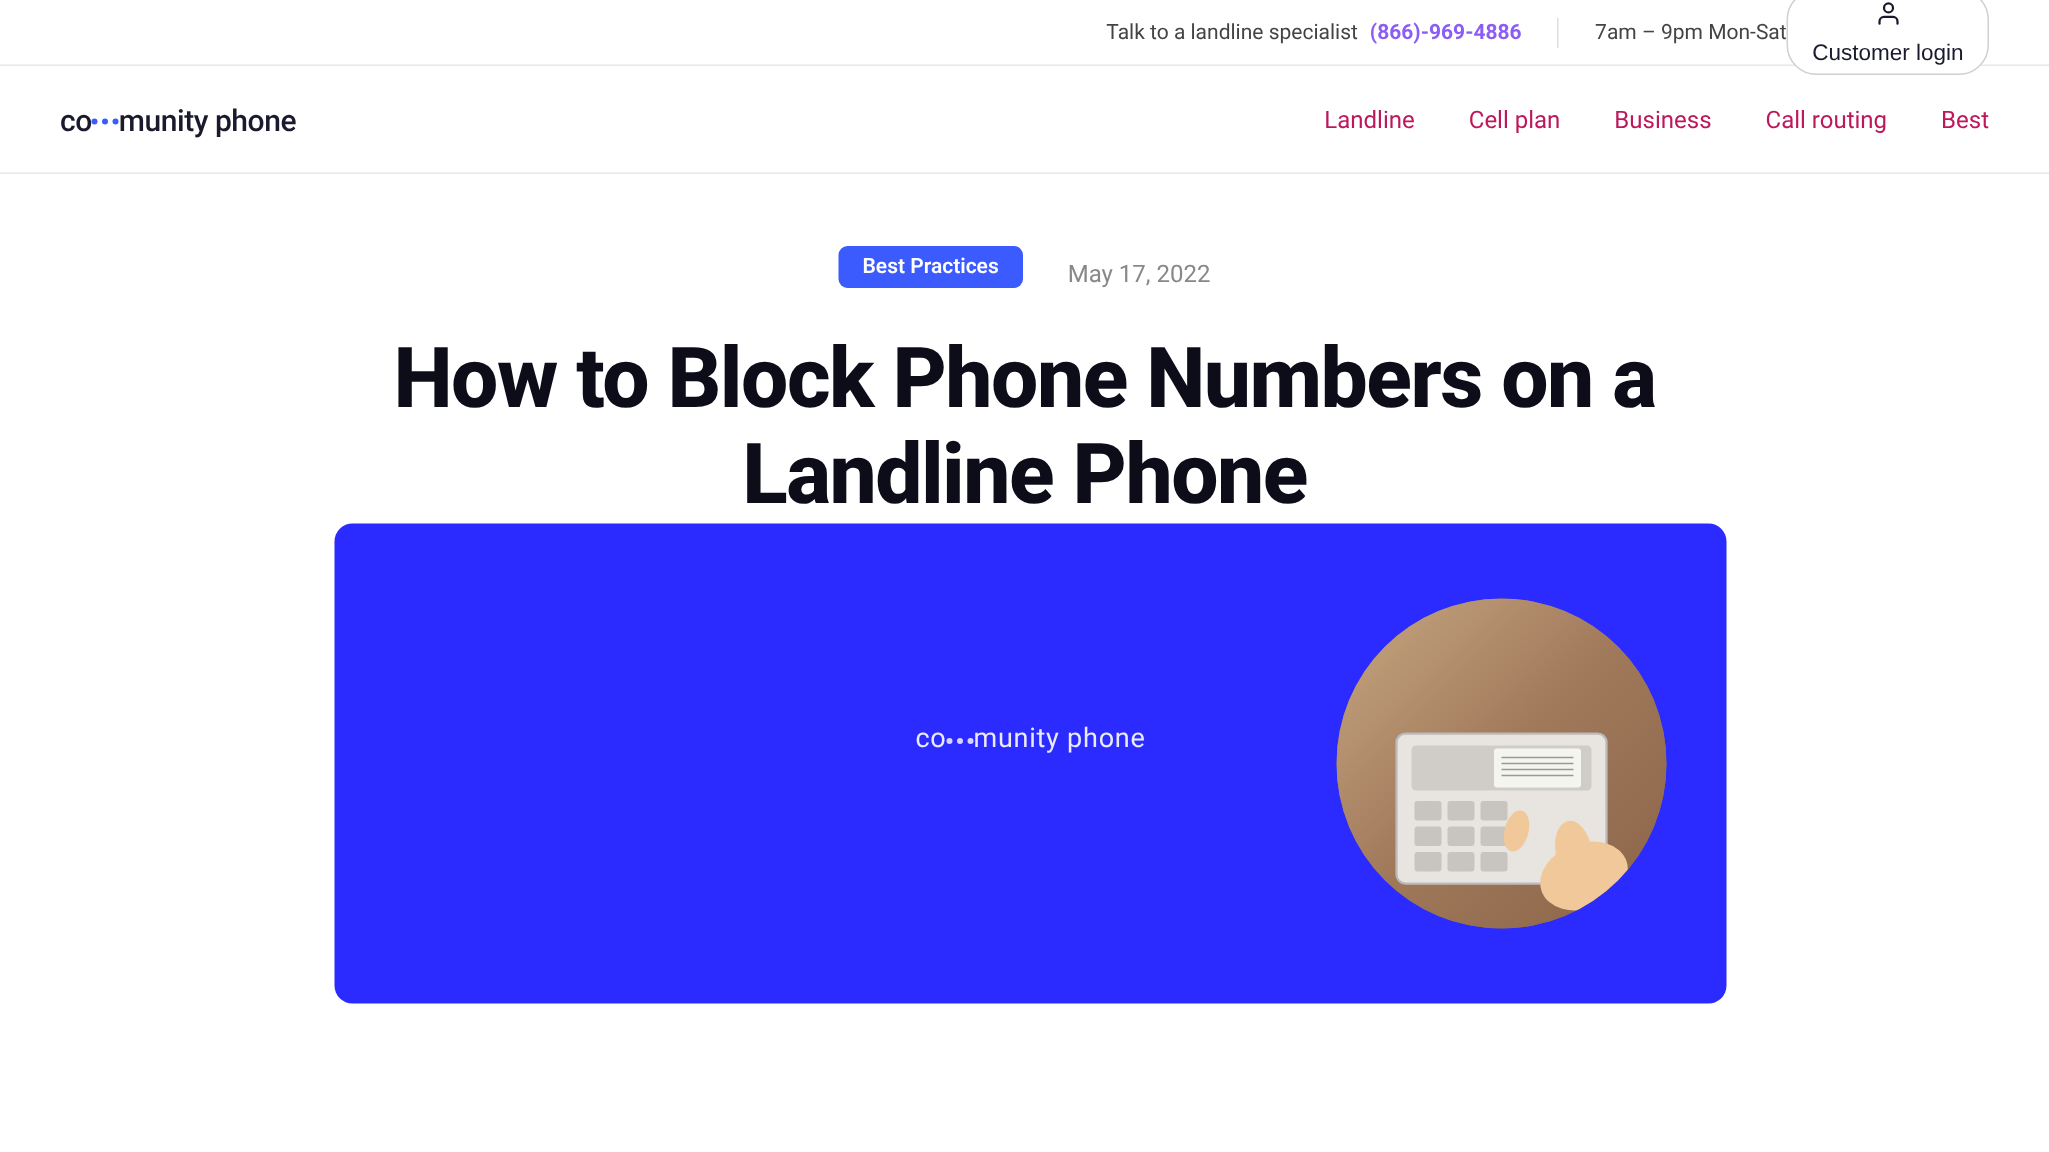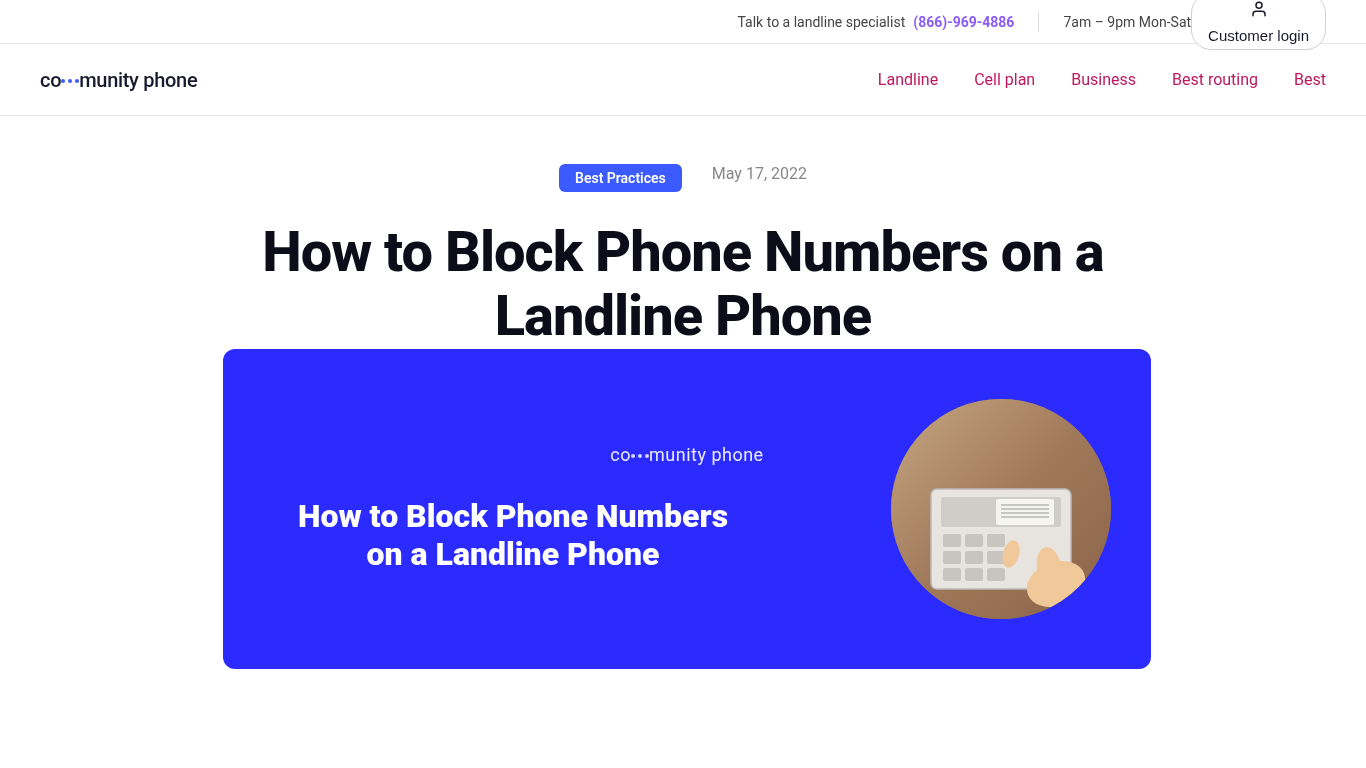--- a/index.html
+++ b/index.html
@@ -130,21 +130,21 @@
     
     .main-content {
       max-width: 960px;
       margin: 0 auto;
       padding: 48px 20px 0;
       text-align: center;
     }
 
     .article-meta {
       display: flex;
-      align-items: flex-start;
+      align-items: flex-end;
       justify-content: center;
       gap: 30px;
       margin-bottom: 28px;
     }
 
     .category-badge {
       background: #3b5bff;
       color: #fff;
       font-size: 14px;
       font-weight: 600;
@@ -269,21 +269,21 @@
           <span class="logo-dot"></span>
           <span class="logo-dot"></span>
           <span class="logo-dot"></span>
         </span>munity phone
     </span>
   </div>
   <ul class="nav-links">
     <li><a href="#">Landline</a></li>
     <li><a href="#">Cell plan</a></li>
     <li><a href="#">Business</a></li>
-    <li><a href="#">Best routing</a></li>
+    <li><a href="#">Call routing</a></li>
     <li><a href="#">Best</a></li>
   </ul>
 </nav>
 
 <main class="main-content">
 
   <div class="article-meta">
     <span class="category-badge">Best Practices</span>
     <span class="article-date">May 17, 2022</span>
   </div>
@@ -294,21 +294,20 @@
 
   <div class="hero-image-container">
     <div class="hero-content-left">
       <div class="hero-logo-text">
         co<span class="hero-logo-dots-wrapper">
             <span class="hero-logo-dot"></span>
             <span class="hero-logo-dot"></span>
             <span class="hero-logo-dot"></span>
           </span>munity phone
       </div>
-      <div class="hero-title">How to Block Phone Numbers on a Landline Phone</div>
     </div>
 
     <div class="hero-image-circle">
       <div class="hero-circle-bg"></div>
 
       <svg width="200" height="200" viewBox="0 0 200 200" style="position:relative;z-index:1;">
 
         <rect x="30" y="80" width="140" height="100" rx="6" ry="6" fill="#e8e4e0" stroke="#bbb" stroke-width="1.5"></rect>
 
         <rect x="40" y="88" width="120" height="30" rx="3" fill="#d0ccc8"></rect>

